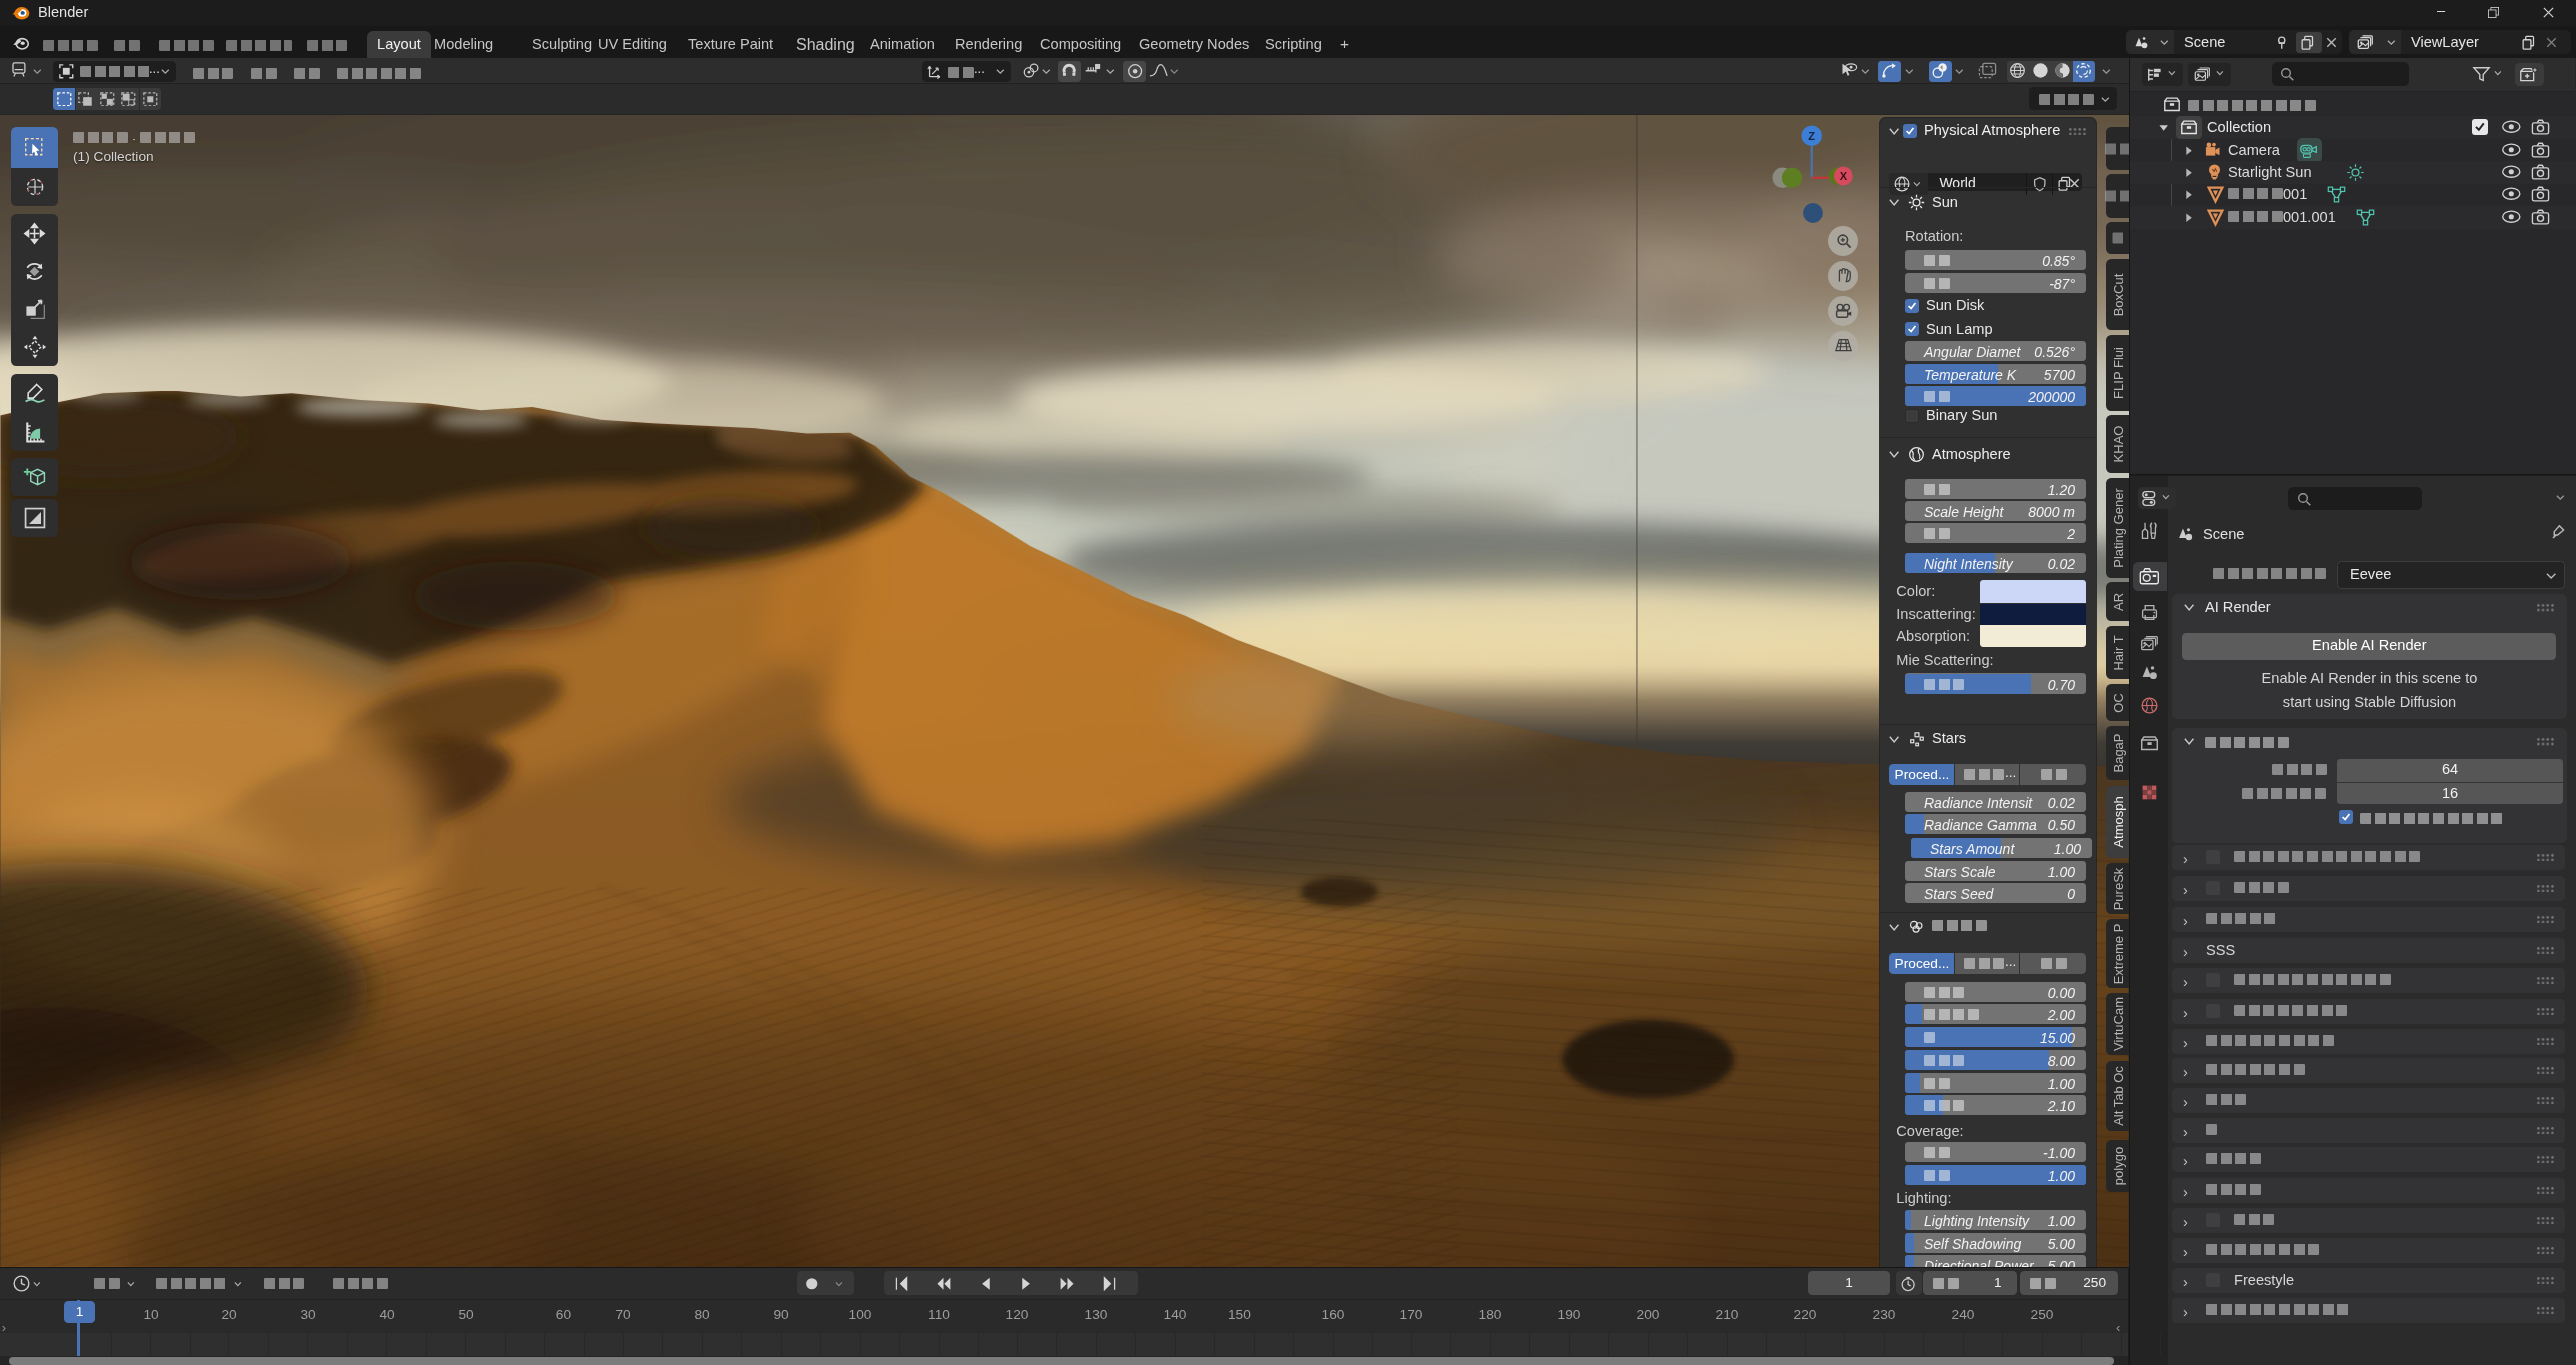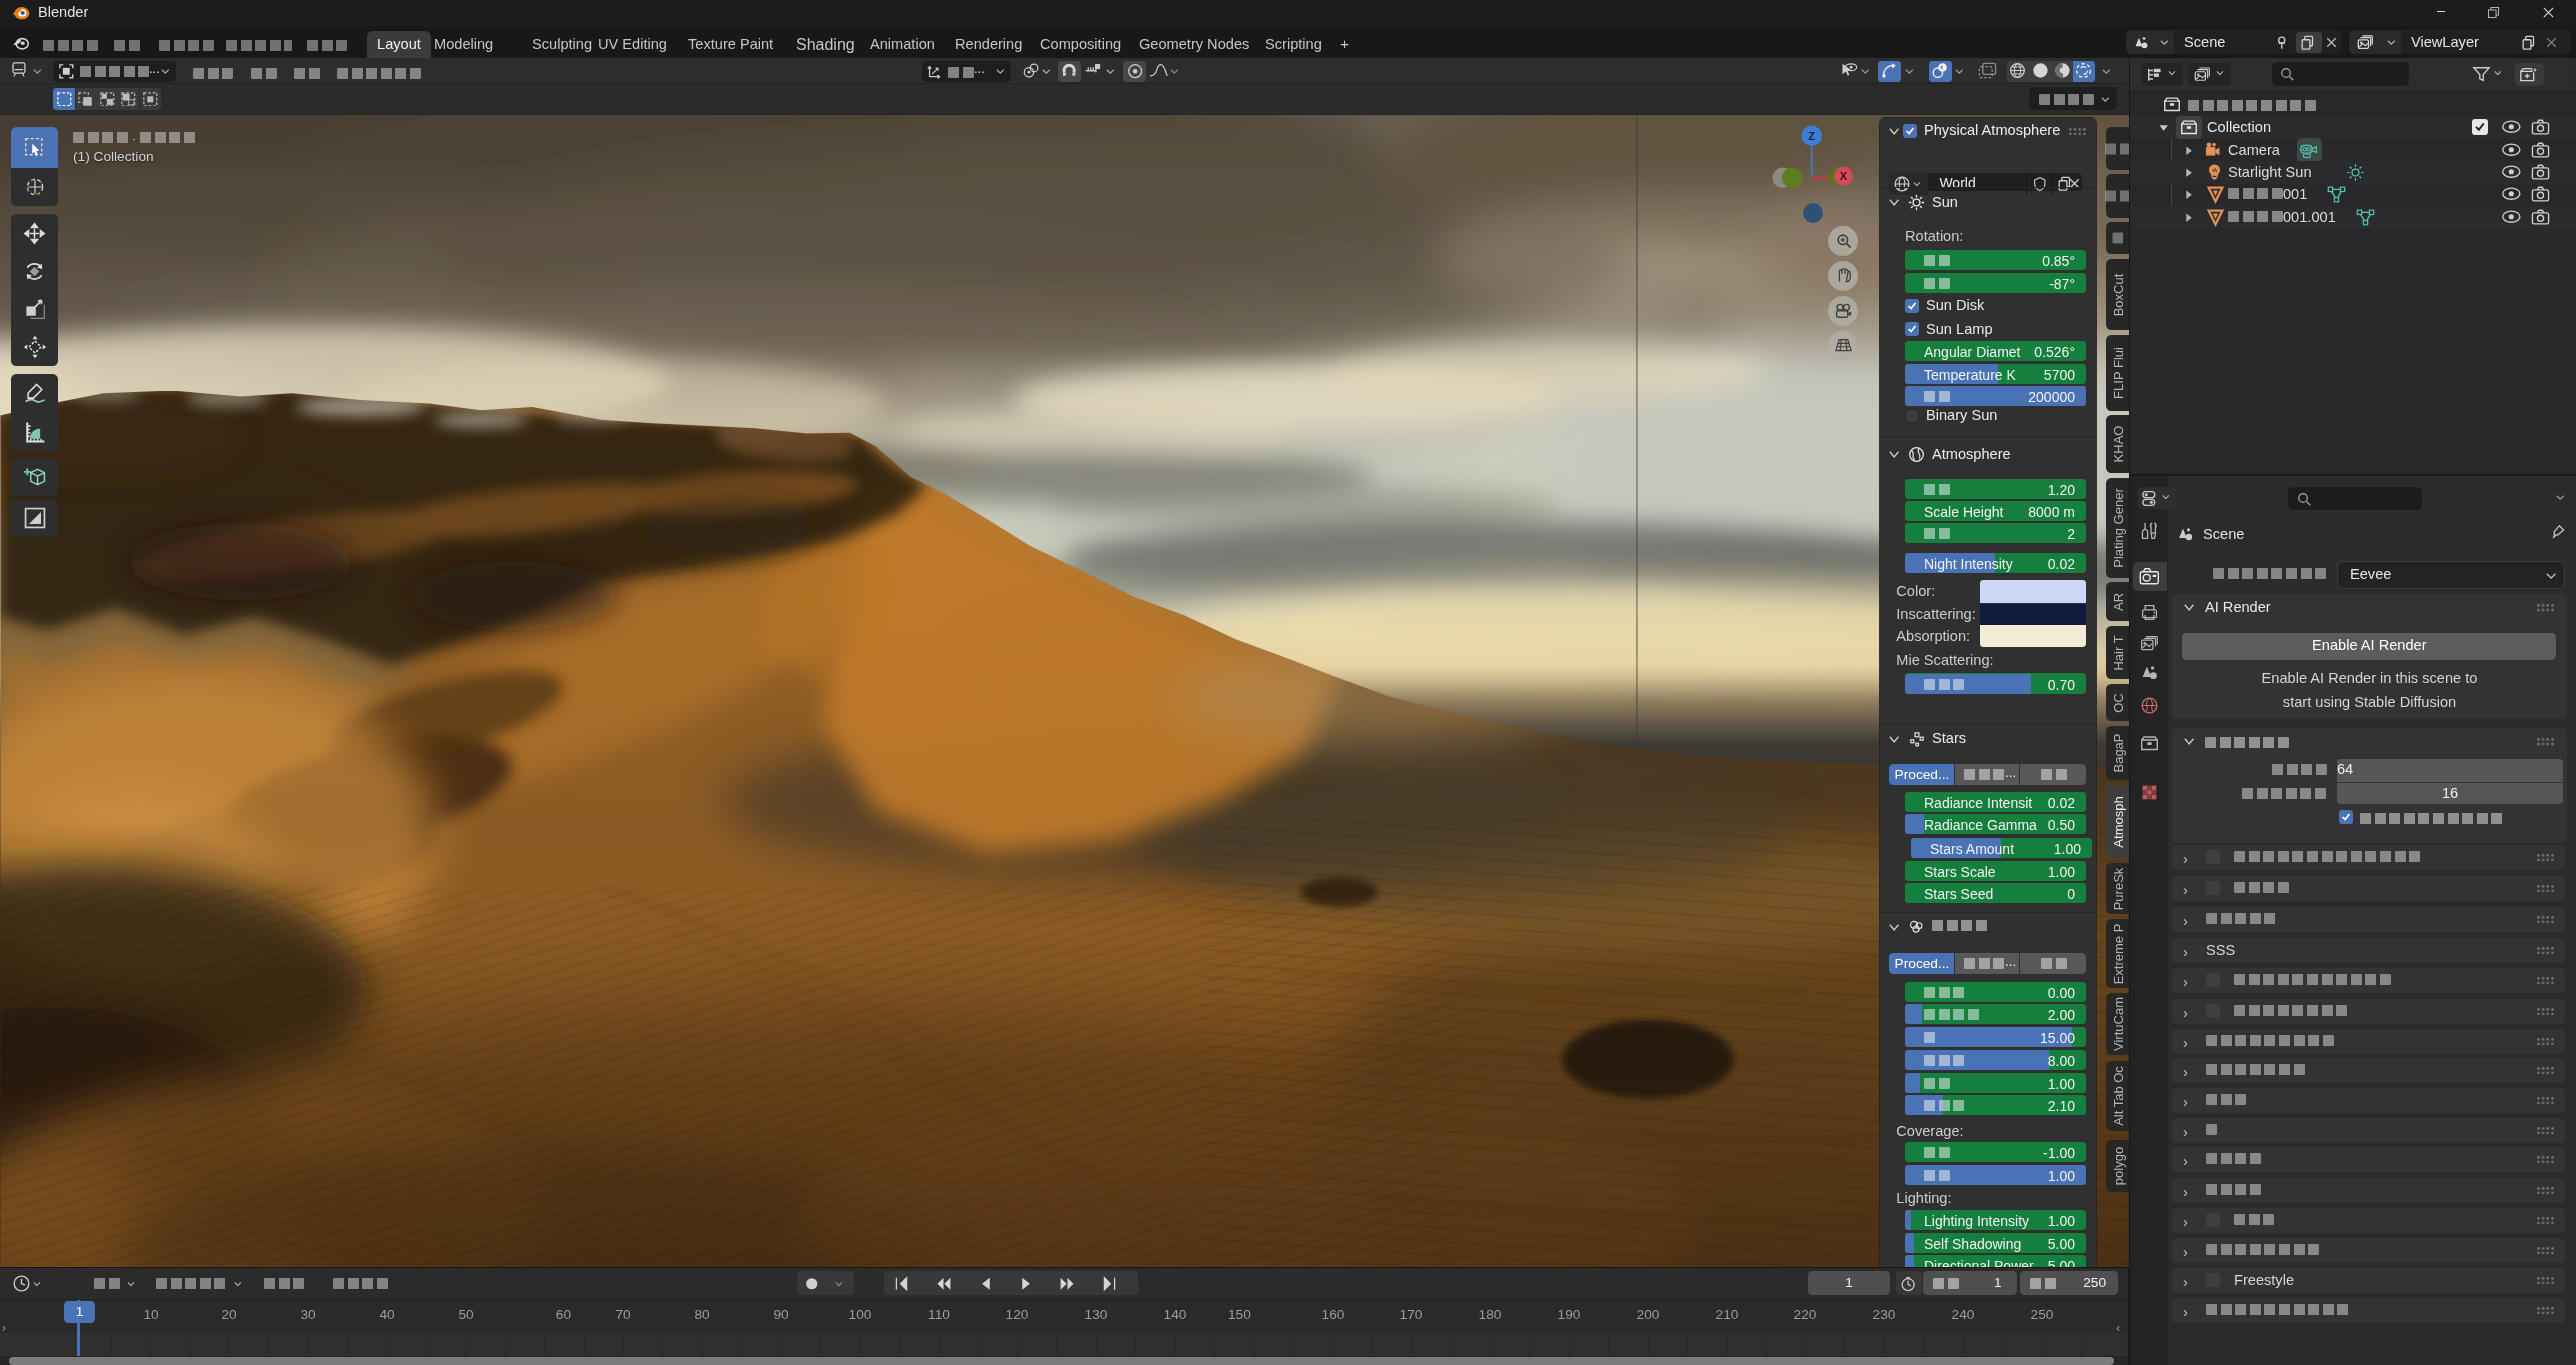--- a/index.html
+++ b/index.html
@@ -1,18 +1,18 @@
 <!DOCTYPE html>
 <html style="font-size:13.7px"><head><meta charset="utf-8">
 <style>
 html,body{margin:0;padding:0;}
 body{width:2576px;height:1365px;background:#1d1d1d;font-family:"Liberation Sans",sans-serif;overflow:hidden;position:relative;-webkit-font-smoothing:antialiased;}
 .abs{position:absolute;}
 .jp{display:inline-block;height:11px;border-radius:1.3px;background:repeating-linear-gradient(90deg,currentColor 0 11px,transparent 11px 14.6px);opacity:.52;}
-.sl{position:absolute;height:20px;background:#15803d;border-radius:3.4px;overflow:hidden;font-size:14px;color:#f2f2f2;}
+.sl{position:absolute;height:20px;background:#737373;border-radius:3.4px;overflow:hidden;font-size:14px;color:#f2f2f2;font-style:italic;}
 .fl{position:absolute;left:0;top:0;bottom:0;background:#4a73b6;}
 .ll{position:absolute;left:19px;top:2.6px;white-space:nowrap;}
 .vv{position:absolute;right:11px;top:2.6px;}
 .ck{position:absolute;width:13.7px;height:13.7px;background:#4a73b6;border-radius:3px;}
 .ck svg{position:absolute;left:0.9px;top:0.9px;}
 .ck0{position:absolute;width:13.7px;height:13.7px;background:#3c3c3c;border-radius:3px;border:0.9px solid #2a2a2a;box-sizing:border-box;}
 .cklbl{position:absolute;font-size:14.6px;color:#e9e9e9;white-space:nowrap;}
 .sech{position:absolute;font-size:14.6px;color:#ececec;white-space:nowrap;}
 .gray{color:#cccccc;}
 .crow{position:absolute;left:42px;width:393px;height:25px;background:#333336;border-radius:4.3px;color:#d6d6d6;font-size:14.6px;}
@@ -1184,21 +1184,21 @@
   </div>
 
   <div class="abs" style="left:42px;top:252px;width:395px;height:115px;background:#333336;border-radius:5.2px;">
     <svg class="abs" style="left:12px;top:9.4px;" width="10.3" height="8.6" viewBox="0 0 12 10">
         <path d="M1 2 L6 8 L11 2" stroke="#ccc" stroke-width="1.6" fill="none"></path>
       </svg>
     <span class="jp abs" style="left:33px;top:8.6px;width:84px;color:#e8e8e8;"></span>
     <div class="dots" style="right:12px;top:9.4px;"></div>
   </div>
   <span class="abs" style="left:142px;top:286px;"><span class="jp" style="width:55px;color:#d8d8d8;"></span></span>
-  <div class="abs" style="left:207px;top:283px;width:226px;height:23px;background:#565656;border-radius:3.4px 3.4px 0 0;color:#f2f2f2;"><span style="position:relative;top:1.7px;">64</span></div>
+  <div class="abs" style="left:207px;top:283px;width:226px;height:23px;background:#565656;border-radius:3.4px 3.4px 0 0;text-align:center;color:#f2f2f2;"><span style="position:relative;top:1.7px;">64</span></div>
   <span class="abs" style="left:112px;top:310px;"><span class="jp" style="width:84px;color:#d8d8d8;"></span></span>
   <div class="abs" style="left:207px;top:307px;width:226px;height:20.6px;background:#565656;border-radius:0 0 3.4px 3.4px;text-align:center;color:#f2f2f2;"><span style="position:relative;top:1.7px;">16</span></div>
   <div class="ck" style="left:209px;top:334px;">
       <svg width="12" height="12" viewBox="0 0 14 14">
         <path d="M3 7 L6 10 L11 3.5" stroke="#fff" stroke-width="2" fill="none"></path>
       </svg>
     </div>
   <span class="abs" style="left:230px;top:335px;"><span class="jp" style="width:143px;color:#e5e5e5;"></span></span>
 
   <div class="crow" style="top:369px;">

